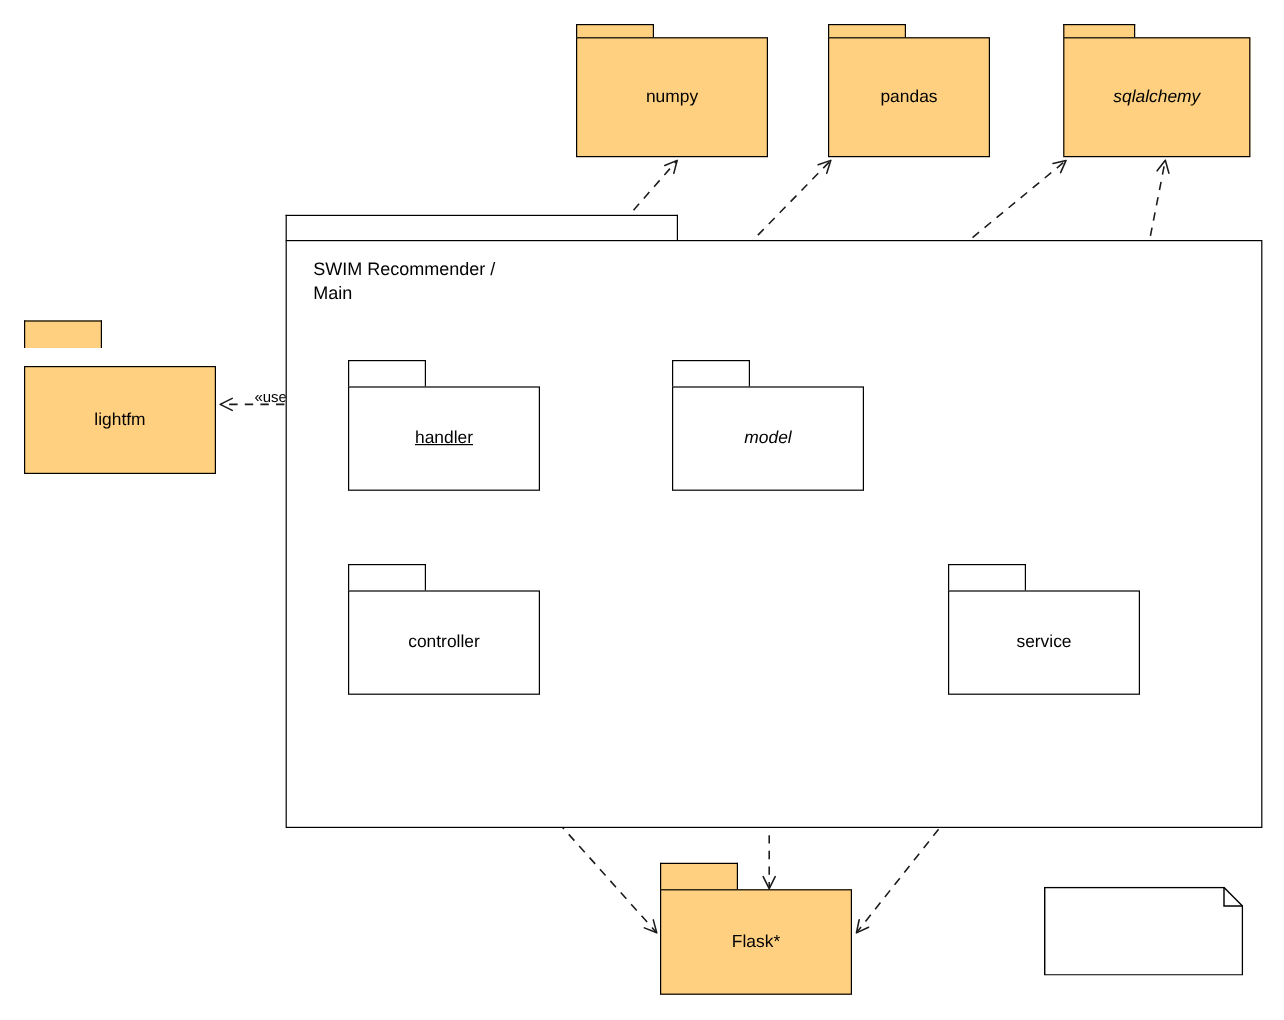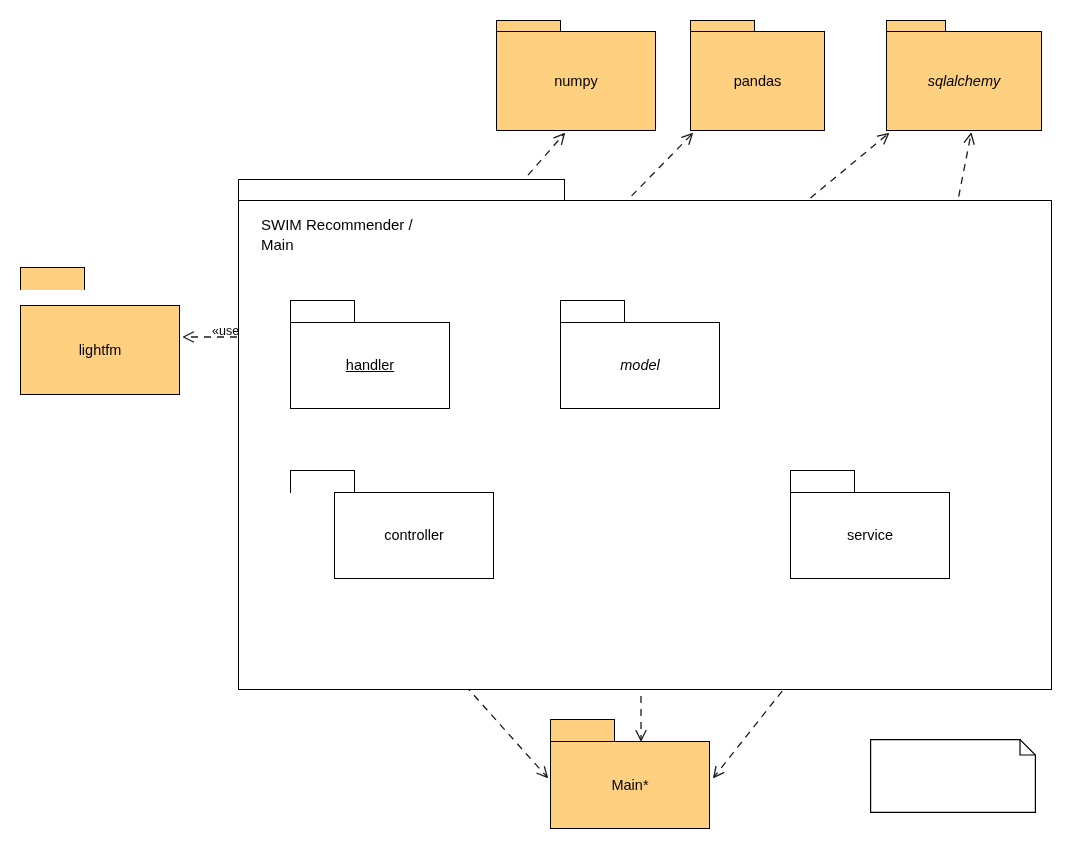--- a/index.html
+++ b/index.html
@@ -141,21 +141,21 @@
   <div class="edge-label" style="left:744px; top:215px;">«uses»</div>
 
   <div class="edge-label" style="left:932px; top:314px;">«uses»</div>
 
   <div class="edge-label" style="left:461px; top:684px;">«uses»</div>
 
   <div class="edge-label" style="left:646px; top:662px;">«uses»</div>
 
   <div class="edge-label" style="left:793px; top:684px;">«uses»</div>
 
-  <div class="pkg external" style="left:496px; top:20px; width:142px; height:111px;">
+  <div class="pkg external" style="left:480px; top:20px; width:142px; height:111px;">
     <div class="tab" style="width:65px; height:12px;"></div>
     <div class="body" style="top:11px; width:160px; height:100px;">
       <span class="label">numpy</span>
     </div>
   </div>
 
   <div class="pkg external" style="left:690px; top:20px; width:160px; height:111px;">
     <div class="tab" style="width:65px; height:12px;"></div>
     <div class="body" style="top:11px; width:135px; height:100px;">
       <span class="label">pandas</span>
@@ -172,21 +172,21 @@
   <div class="pkg external" style="left:20px; top:267px; width:160px; height:112px;">
     <div class="tab" style="width:65px; height:23px;"></div>
     <div class="body" style="top:38px; width:160px; height:90px;">
       <span class="label">lightfm</span>
     </div>
   </div>
 
   <div class="pkg external" style="left:550px; top:719px; width:160px; height:110px;">
     <div class="tab" style="width:65px; height:23px;"></div>
     <div class="body" style="top:22px; width:160px; height:88px;">
-      <span class="label">Main*</span>
+      <span class="label">Flask*</span>
     </div>
   </div>
 
   <div class="pkg container" style="left:238px; top:179px; width:814px; height:511px;">
     <div class="tab" style="width:327px; height:22px;"></div>
     <div class="body" style="top:21px; width:814px; height:490px;">
       <span class="label">SWIM Recommender /
 Main</span>
     </div>
   </div>
@@ -200,21 +200,21 @@
 
   <div class="pkg" style="left:560px; top:300px; width:160px; height:109px;font-style:italic;">
     <div class="tab" style="width:65px; height:23px;"></div>
     <div class="body" style="top:22px; width:160px; height:87px;">
       <span class="label">model</span>
     </div>
   </div>
 
   <div class="pkg" style="left:290px; top:470px; width:160px; height:109px;">
     <div class="tab" style="width:65px; height:23px;"></div>
-    <div class="body" style="top:22px; width:160px; height:87px;margin-left:44px;">
+    <div class="body" style="top:22px; width:160px; height:87px;">
       <span class="label">controller</span>
     </div>
   </div>
 
 
   <div class="pkg" style="left:790px; top:470px; width:160px; height:109px;">
     <div class="tab" style="width:65px; height:23px;"></div>
     <div class="body" style="top:22px; width:160px; height:87px;">
       <span class="label">service</span>
     </div>

